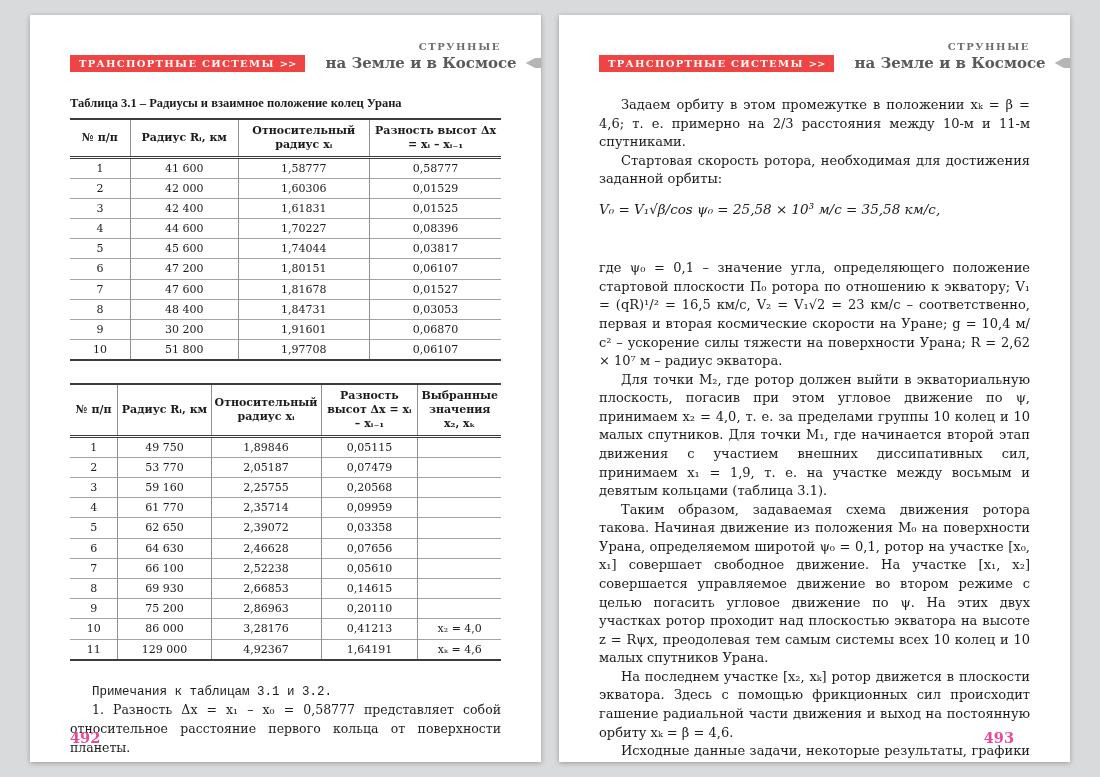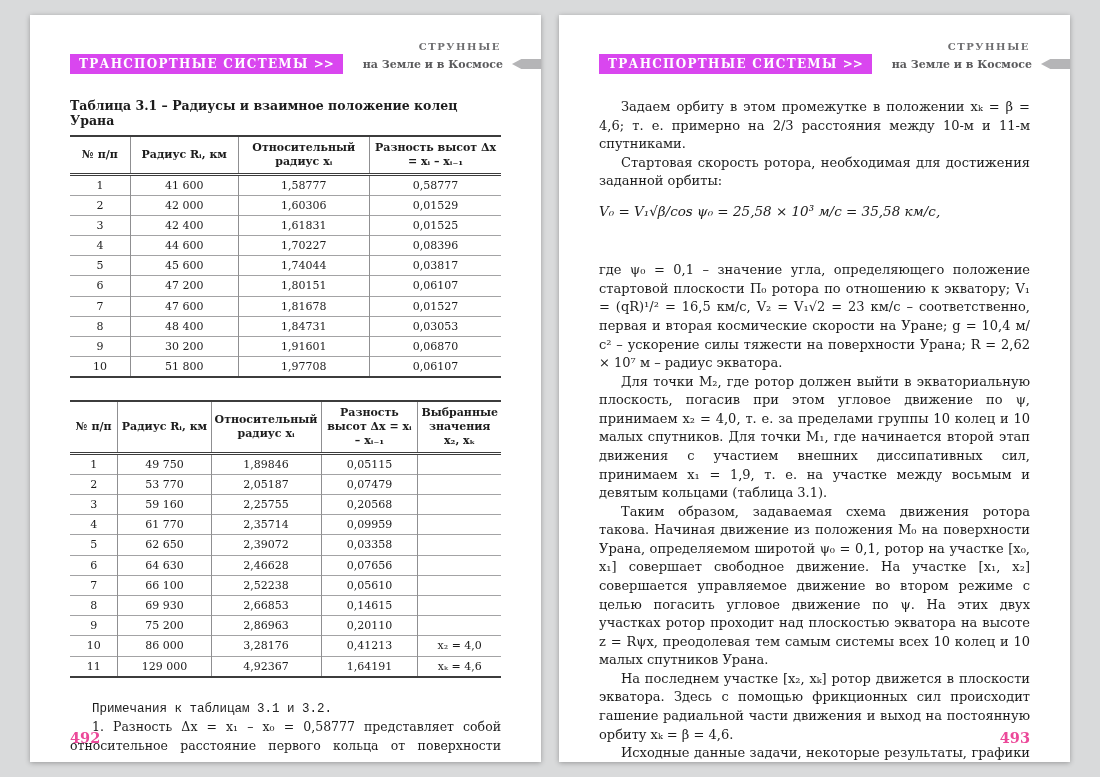--- a/index.html
+++ b/index.html
@@ -26,33 +26,33 @@
   }
   
   .hdr{margin-bottom:24px;text-align:right;}
   .hdr-kicker{
     font-size:10px;font-weight:bold;letter-spacing:1.6px;
     color:#6e6e70;margin:0 0 2px 2px;
     font-family:"DejaVu Serif","Liberation Serif",serif;
   }
   .hdr-row{display:flex;align-items:center;}
   .hdr-box{
-    background:#d946ef;color:#fff;
-    font-size:12px;font-weight:bold;letter-spacing:1.3px;
+    background:#ef4444;color:#fff;
+    font-size:10px;font-weight:bold;letter-spacing:1.3px;
     padding:3px 9px 3px 9px;white-space:nowrap;
   }
   .hdr-box .chev{margin-left:5px;letter-spacing:0;}
   .hdr-rule{flex:1;height:1px;background:#bcbcbe;margin:0 10px;}
-  .hdr-tagline{font-size:11px;font-weight:600;color:#5a5a5c;white-space:nowrap;}
+  .hdr-tagline{font-size:15px;font-weight:600;color:#5a5a5c;white-space:nowrap;}
   .hdr-arrow{
     width:36px;height:10px;background:#b5b5b7;margin-left:9px;flex:none;
     clip-path:polygon(0 50%,26% 0,93% 0,100% 18%,100% 82%,93% 100%,26% 100%);
   }
   
-  .tbl-title{font-size:12.5px;font-weight:bold;margin:0 0 7px 0;}
+  .tbl-title{font-size:12.5px;font-weight:bold;margin:0 0 7px 0;font-family:Liberation Serif, serif;}
   table.data{
     width:100%;border-collapse:collapse;font-size:11px;
     border-top:2px solid #3c3c3c;border-bottom:2px solid #3c3c3c;
     margin-bottom:22px;
   }
   table.data th{
     font-weight:bold;text-align:center;vertical-align:middle;
     padding:4px 3px;line-height:1.25;
     border-bottom:3px double #3c3c3c;
   }
@@ -82,21 +82,21 @@
   .blk.p-section{text-indent:22px;margin-top:9px;}
   .blk.formula{
     text-indent:0;font-style:italic;
     margin:11px 0 13px 0;font-size:13.5px;
   }
   .page-num{
     position:absolute;bottom:16px;
     font-size:14.5px;font-weight:700;color:#ec4899;
   }
   .page-num.pn-left{left:40px;}
-  .page-num.pn-right{right:40px;}
+  .page-num.pn-right{right:56px;}
 </style>
 </head>
 <body>
 
 <div class="spread">
 
   <div class="page">
     <div class="hdr">
       <div class="hdr-kicker">СТРУННЫЕ</div>
       <div class="hdr-row">

